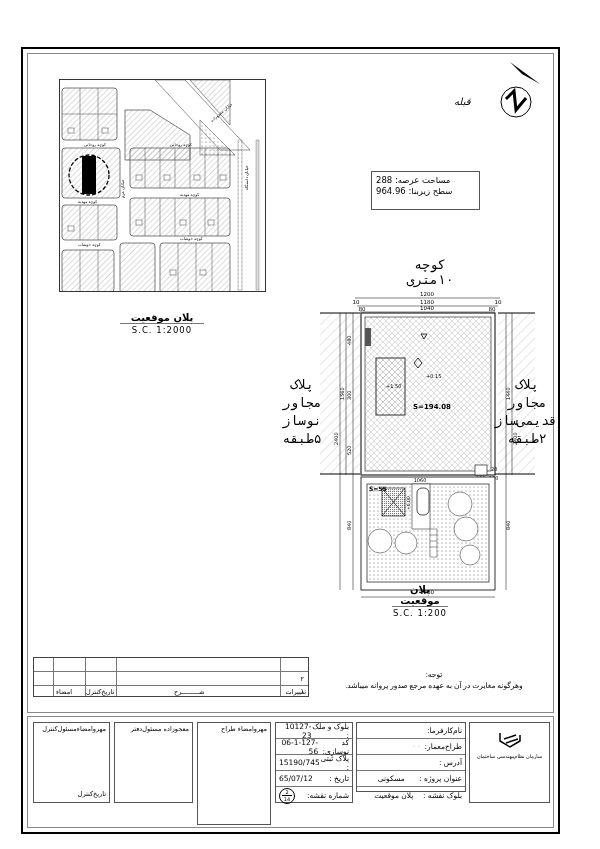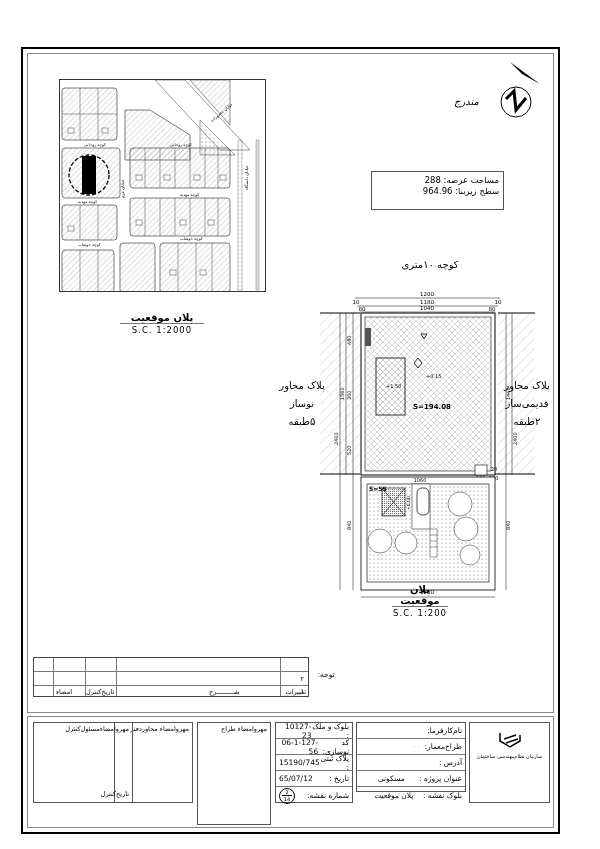--- a/index.html
+++ b/index.html
@@ -2,44 +2,44 @@
 <html><head>
 <meta charset="utf-8">
 <style>
   html,body{margin:0;padding:0;background:#fff;}
   body{width:600px;height:849px;position:relative;overflow:hidden;font-family:"DejaVu Sans",sans-serif;color:#000;}
   .abs{position:absolute;}
   .frame-outer{left:21px;top:47px;width:539px;height:787px;border:2px solid #000;box-sizing:border-box;}
   .frame-inner{left:27px;top:53px;width:527px;height:660px;border:1px solid #888;box-sizing:border-box;}
   .rtl{direction:rtl;unicode-bidi:plaintext;}
   .tiny{font-size:6.5px;line-height:1;}
-  .small{font-size:10px;line-height:1.15;}
-  .info-box{left:371px;top:171px;width:133px;height:39px;border:1px solid #555;box-sizing:border-box;padding:3px 4px;font-size:8.5px;line-height:11px;text-align:right;}
+  .small{font-size:13px;line-height:1.15;font-family:Liberation Mono, monospace;}
+  .info-box{left:371px;top:171px;width:109px;height:39px;border:1px solid #555;box-sizing:border-box;padding:3px 4px;font-size:8.5px;line-height:11px;text-align:left;}
   .map{left:59px;top:79px;width:207px;height:213px;border:1px solid #333;box-sizing:border-box;overflow:hidden;}
   .scale-title{font-size:10px;font-weight:bold;text-align:center;}
   .scale-sub{font-size:8.5px;text-align:center;border-top:1.5px solid #777;padding-top:1px;letter-spacing:1px;}
   .title-block{left:27px;top:716px;width:527px;height:112px;border:1px solid #888;box-sizing:border-box;}
   .tb-box{position:absolute;border:1px solid #555;box-sizing:border-box;}
   .tb-row{position:absolute;left:0;right:0;border-bottom:1px solid #777;font-size:7.5px;display:flex;align-items:center;padding:0 3px;box-sizing:border-box;}
   .rev-table{left:33px;top:657px;width:276px;height:40px;border:1px solid #444;box-sizing:border-box;}
-  .note{left:318px;top:670px;width:232px;font-size:7.5px;line-height:10.5px;text-align:left;font-family:Liberation Serif, serif;}
+  .note{left:318px;top:670px;width:232px;font-size:7.5px;line-height:10.5px;text-align:center;font-family:Liberation Serif, serif;}
 </style>
 </head>
 <body>
 
 <div class="abs frame-outer"></div>
 <div class="abs frame-inner"></div>
 
 <div class="abs" style="left:452px;top:62px;width:90px;height:60px;">
   <svg width="90" height="60">
     <polygon points="58,0 88,22 70,12" fill="#000"></polygon>
     <circle cx="64" cy="40" r="15" fill="none" stroke="#000" stroke-width="1"></circle>
     <polyline points="54,37 62,29 64,48 74,36" fill="none" stroke="#000" stroke-width="3"></polyline>
   </svg>
-  <span class="abs rtl" style="left:2px;top:34px;font-size:10px;font-style:italic;">مندرج</span>
+  <span class="abs rtl" style="left:2px;top:34px;font-size:10px;font-style:italic;">قبله</span>
 </div>
 
 <div class="abs info-box rtl">
   <div>مساحت عرصه: 288</div>
   <div>سطح زیربنا: 964.96</div>
 </div>
 
 <div class="abs map">
   <svg width="207" height="213">
     <defs>
@@ -256,27 +256,28 @@
 <div class="abs rev-table">
   <div class="abs" style="left:0;right:0;top:13px;border-top:1px solid #777;"></div>
   <div class="abs" style="left:0;right:0;top:27px;border-top:1px solid #777;"></div>
   <div class="abs" style="left:19px;top:0;bottom:0;border-left:1px solid #777;"></div>
   <div class="abs" style="left:51px;top:0;bottom:0;border-left:1px solid #777;"></div>
   <div class="abs" style="left:82px;top:0;bottom:0;border-left:1px solid #777;"></div>
   <div class="abs" style="left:246px;top:0;bottom:0;border-left:1px solid #777;"></div>
   <span class="abs tiny" style="right:4px;top:18px;">۲</span>
   <span class="abs tiny" style="right:4px;top:30px;">۱</span>
   <span class="abs tiny rtl" style="right:2px;top:31px;">تغییرات</span>
-  <span class="abs tiny rtl" style="left:140px;top:31px;margin-left:35px;">شـــــــــرح</span>
+  <span class="abs tiny rtl" style="left:140px;top:31px;">شـــــــــرح</span>
   <span class="abs tiny rtl" style="left:52px;top:31px;">تاریخ‌کنترل</span>
   <span class="abs tiny rtl" style="left:22px;top:31px;">امضاء</span>
 </div>
 
 <div class="abs note rtl">
   <div>توجه:</div>
+  <div>وهرگونه مغایرت در آن به عهده مرجع صدور پروانه میباشد.</div>
 </div>
 
 <div class="abs title-block">
 
   <div class="tb-box" style="left:441px;top:5px;width:81px;height:81px;">
     <svg class="abs" style="left:28px;top:8px;" width="24" height="18">
       <polyline points="2,2 2,10 12,16 22,10 22,4" fill="none" stroke="#000" stroke-width="1.5"></polyline>
       <line x1="6" y1="8" x2="18" y2="4" stroke="#000" stroke-width="1.5"></line>
       <line x1="8" y1="12" x2="20" y2="8" stroke="#000" stroke-width="1.5"></line>
     </svg>
@@ -314,19 +315,19 @@
         <span>2</span>
         <span style="border-top:1px solid #000;width:10px;text-align:center;">14</span>
       </span>
     </div>
   </div>
 
   <div class="tb-box" style="left:169px;top:5px;width:74px;height:103px;">
     <div class="abs rtl tiny" style="right:3px;top:3px;">مهروامضاء طراح</div>
   </div>
   <div class="tb-box" style="left:86px;top:5px;width:79px;height:81px;">
-    <div class="abs rtl tiny" style="right:3px;top:3px;">مهروامضاء مجاور‌دفتر</div>
-  </div>
-  <div class="tb-box" style="left:5px;top:5px;width:100px;height:81px;">
+    <div class="abs rtl tiny" style="right:3px;top:3px;">معجوزاده مسئول‌دفتر</div>
+  </div>
+  <div class="tb-box" style="left:5px;top:5px;width:77px;height:81px;">
     <div class="abs rtl tiny" style="right:3px;top:3px;">مهروامضاءمسئول‌کنترل</div>
     <div class="abs rtl tiny" style="right:3px;bottom:5px;">تاریخ‌کنترل</div>
   </div>
 </div>
 
 </body></html>

